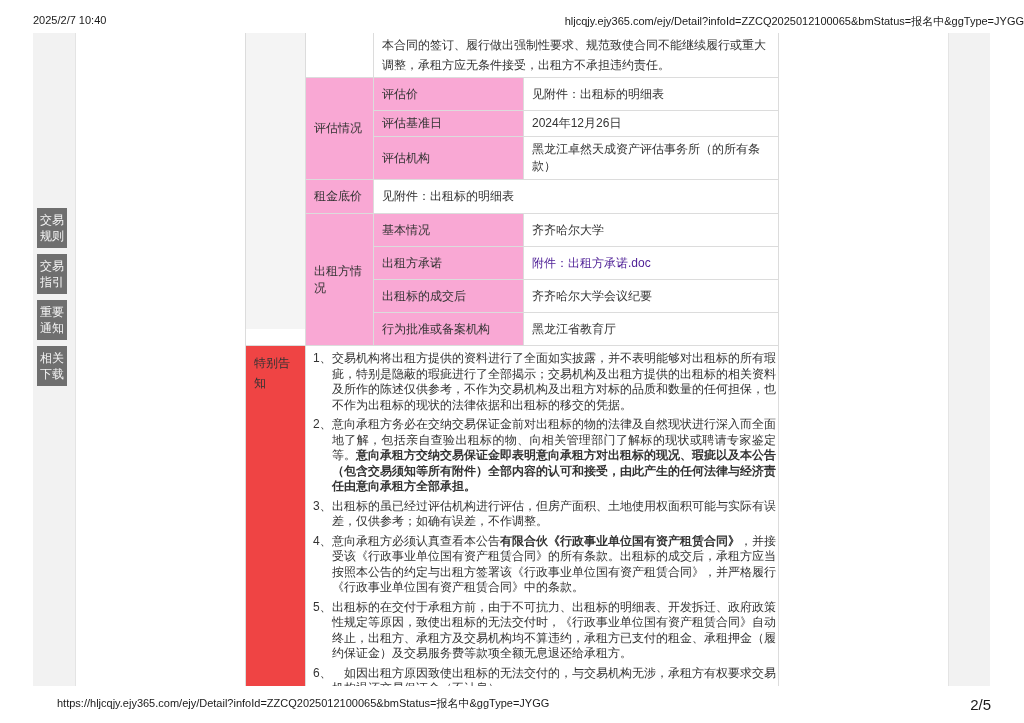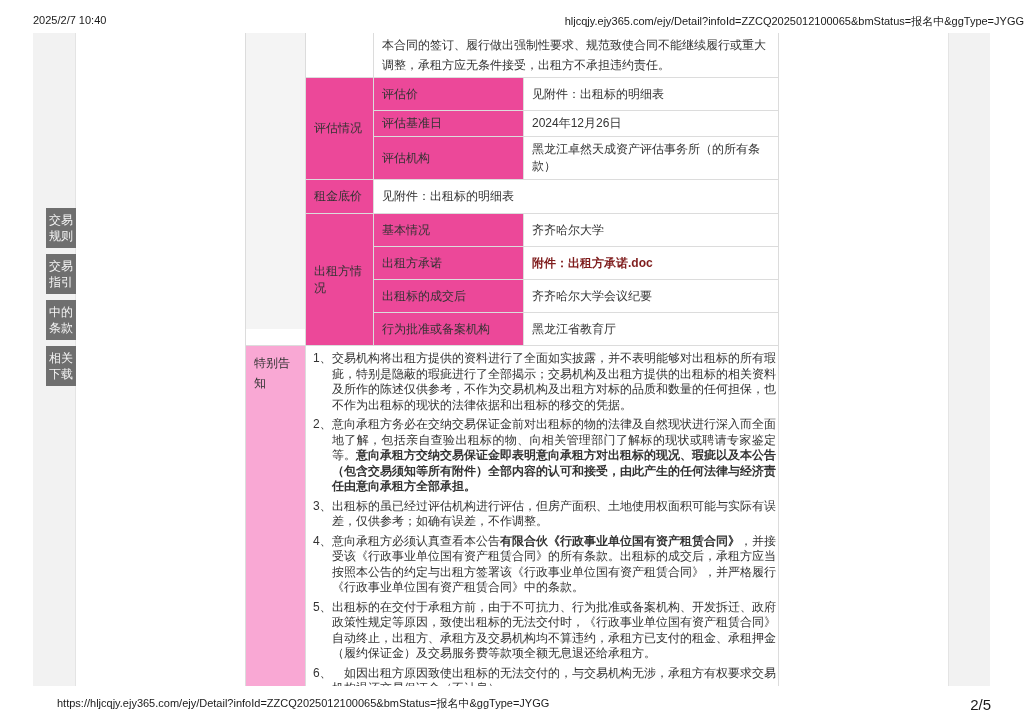--- a/index.html
+++ b/index.html
@@ -14,38 +14,38 @@
   .pf-url  { position:absolute; left:33px; top:696px; font-size:11px; color:#1a1a1a;margin-left:24px; }
   .pf-page { position:absolute; right:33px; top:696px; font-size:15px; color:#1a1a1a; }
 
   
   .capture { position:absolute; left:33px; top:33px; width:957px; height:653px;
              background:#f2f2f2; overflow:hidden; }
   .container { position:absolute; left:42px; top:0; width:874px; height:653px;
              background:#fff; border-left:1px solid #e4e4e4; border-right:1px solid #e4e4e4; }
 
   
-  .tabs { position:absolute; left:13px; top:175px; width:30px; }
+  .tabs { position:absolute; left:4px; top:175px; width:30px; }
   .tab  { width:30px; padding:4px 0; margin-bottom:6px; background:#6f6f6f; color:#f5f5f5;
           font-size:12px; line-height:16px; text-align:center; cursor:pointer;
           word-break:break-all; }
 
   
   .table-clip { position:absolute; left:212px; top:0; width:535px; height:653px; overflow:hidden; }
   table { border-collapse:collapse; table-layout:fixed; width:533px; }
   td { border:1px solid #dcdcdc; font-size:12px; color:#333; padding:4px 8px;
        vertical-align:middle; line-height:17px; }
   tr.r1 td { border-top:none; }
-  td.lbl { background:#ec4899; }
+  td.lbl { background:#f9a8d4; }
   td.col1-cont { background:linear-gradient(to bottom,#f4f4f4 calc(100% - 16px),#ffffff calc(100% - 16px)); }
   td.cont-text { vertical-align:top; padding:2px 8px; line-height:20px; }
-  td.notice-label { background:#f9a8d4; vertical-align:top; padding:7px 14px 0 8px;
+  td.notice-label { background:#ef4444; vertical-align:top; padding:7px 14px 0 8px;
        line-height:20px; word-break:break-all; width:60px; }
   td.notice-body { vertical-align:top; padding:5px 2px 0 7px; }
-  a.doclink { color:#7f1d1d; text-decoration:none; cursor:pointer;font-weight:bold; }
+  a.doclink { color:#4c1d95; text-decoration:none; cursor:pointer; }
 
   
   .n-item { display:flex; font-size:12px; line-height:15.5px; margin-bottom:4px;
             color:#333; }
   .n-num  { flex:0 0 19px; }
   .n-txt  { flex:1; text-align:justify; }
   .n-txt b { font-weight:bold; }
 </style>
 </head>
 <body>
@@ -54,21 +54,21 @@
 
   <div class="ph-date">2025/2/7 10:40</div>
   <div class="ph-url">hljcqjy.ejy365.com/ejy/Detail?infoId=ZZCQ2025012100065&amp;bmStatus=报名中&amp;ggType=JYGG</div>
 
   <div class="capture">
     <div class="container"></div>
 
     <div class="tabs">
       <div class="tab">交易规则</div>
       <div class="tab">交易指引</div>
-      <div class="tab">中的条款</div>
+      <div class="tab">重要通知</div>
       <div class="tab">相关下载</div>
     </div>
 
     <div class="table-clip">
       <table>
         <colgroup>
             <col style="width:60px">
             <col style="width:68px">
             <col style="width:150px">
             <col style="width:255px">
@@ -130,21 +130,21 @@
                   <div class="n-item">
                     <span class="n-num">3、</span>
                     <span class="n-txt"><span>出租标的虽已经过评估机构进行评估，但房产面积、土地使用权面积可能与实际有误差，仅供参考；如确有误差，不作调整。</span></span>
                   </div>
                   <div class="n-item">
                     <span class="n-num">4、</span>
                     <span class="n-txt"><span>意向承租方必须认真查看本公告</span><b>有限合伙《行政事业单位国有资产租赁合同》</b><span>，并接受该《行政事业单位国有资产租赁合同》的所有条款。出租标的成交后，承租方应当按照本公告的约定与出租方签署该《行政事业单位国有资产租赁合同》，并严格履行《行政事业单位国有资产租赁合同》中的条款。</span></span>
                   </div>
                   <div class="n-item">
                     <span class="n-num">5、</span>
-                    <span class="n-txt"><span>出租标的在交付于承租方前，由于不可抗力、行为批准或备案机构、开发拆迁、政府政策性规定等原因，致使出租标的无法交付时，《行政事业单位国有资产租赁合同》自动终止，出租方、承租方及交易机构均不算违约，承租方已支付的租金、承租押金（履约保证金）及交易服务费等款项全额无息退还给承租方。</span></span>
+                    <span class="n-txt"><span>出租标的在交付于承租方前，由于不可抗力、出租标的明细表、开发拆迁、政府政策性规定等原因，致使出租标的无法交付时，《行政事业单位国有资产租赁合同》自动终止，出租方、承租方及交易机构均不算违约，承租方已支付的租金、承租押金（履约保证金）及交易服务费等款项全额无息退还给承租方。</span></span>
                   </div>
                   <div class="n-item">
                     <span class="n-num">6、</span>
                     <span class="n-txt"><span>　如因出租方原因致使出租标的无法交付的，与交易机构无涉，承租方有权要求交易机构退还交易保证金（不计息）。</span></span>
                   </div>
                 </div>
           </td>
         </tr>
       </tbody>
         </table>

